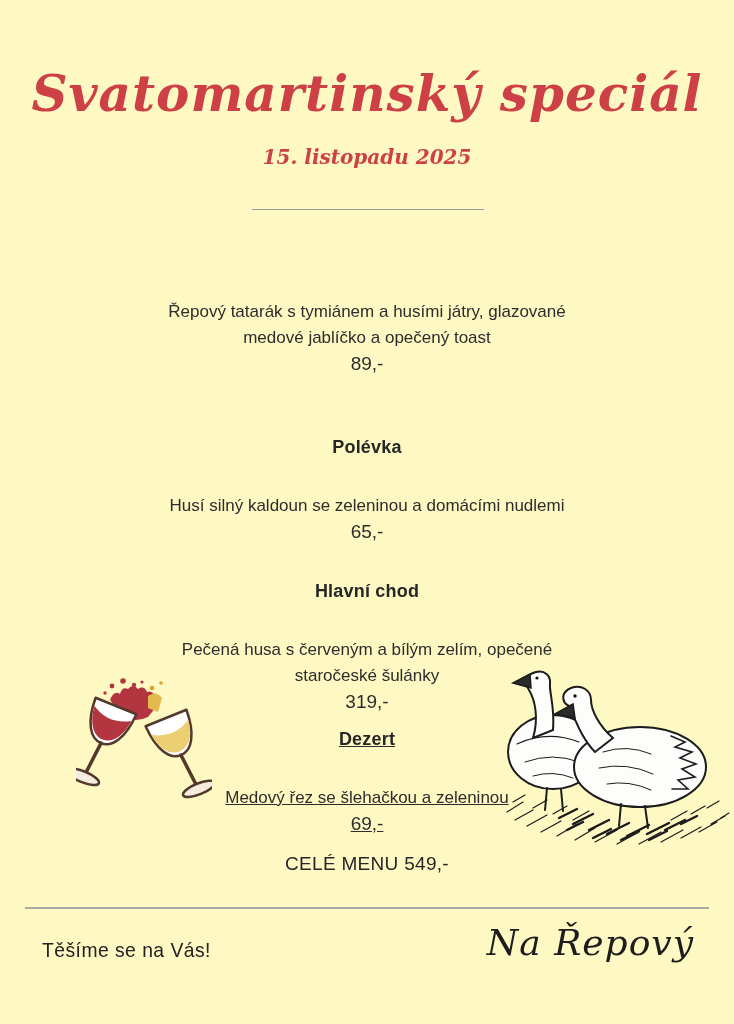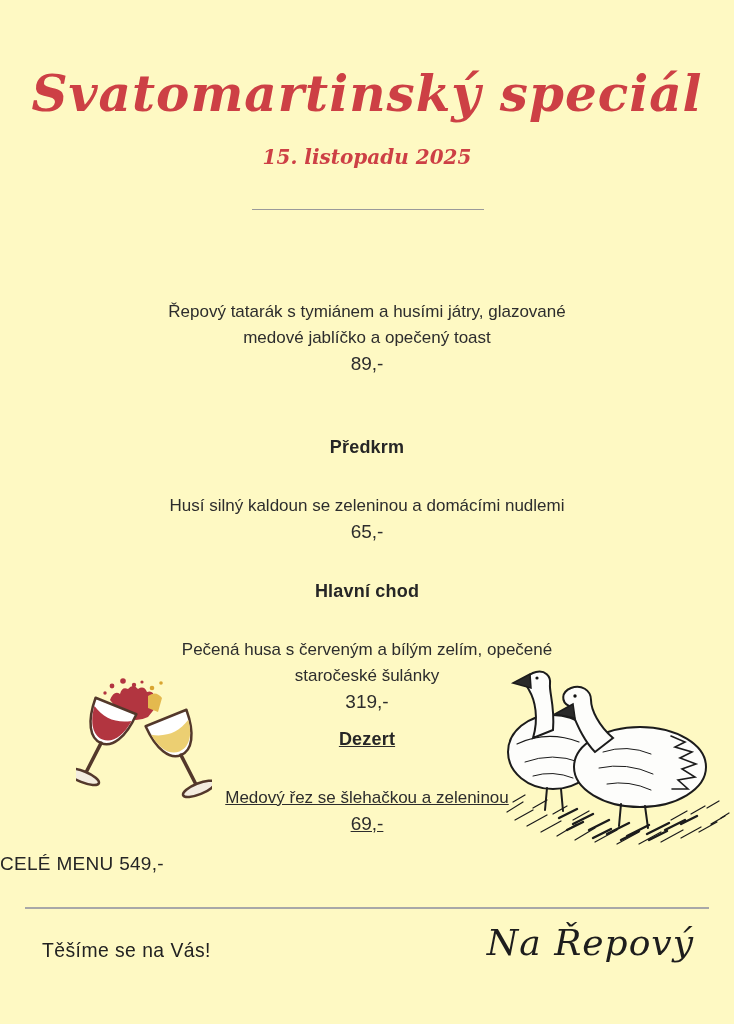--- a/index.html
+++ b/index.html
@@ -76,21 +76,21 @@
   .dish-price { font-size: 19px; line-height: 26px; }
   .section-predkrm  { top: 263px; }
   .section-polevka  { top: 437px; }
   .section-hlavni   { top: 581px; }
   .section-dezert   { top: 729px; text-decoration: underline; }
   .full-menu-line {
     position: absolute;
     top: 851px;
     left: 0;
     right: 0;
-    text-align: left;
+    text-align: center;
     font-size: 19px;
     line-height: 26px;
     color: #262626;
     letter-spacing: 0.3px;
   }
   
   .wine-illustration {
     position: absolute;
     left: 76px;
     top: 678px;
@@ -145,21 +145,21 @@
 
   <div class="section section-predkrm">
     <div class="section-body">
       <div class="dish-description">Řepový tatarák s tymiánem a husími játry, glazované
 medové jablíčko a opečený toast</div>
       <div class="dish-price">89,-</div>
     </div>
   </div>
 
   <div class="section section-polevka">
-    <div class="section-heading">Předkrm</div>
+    <div class="section-heading">Polévka</div>
     <div class="section-body">
       <div class="dish-description">Husí silný kaldoun se zeleninou a domácími nudlemi</div>
       <div class="dish-price">65,-</div>
     </div>
   </div>
 
   <div class="section section-hlavni">
     <div class="section-heading">Hlavní chod</div>
     <div class="section-body">
       <div class="dish-description">Pečená husa s červeným a bílým zelím, opečené

